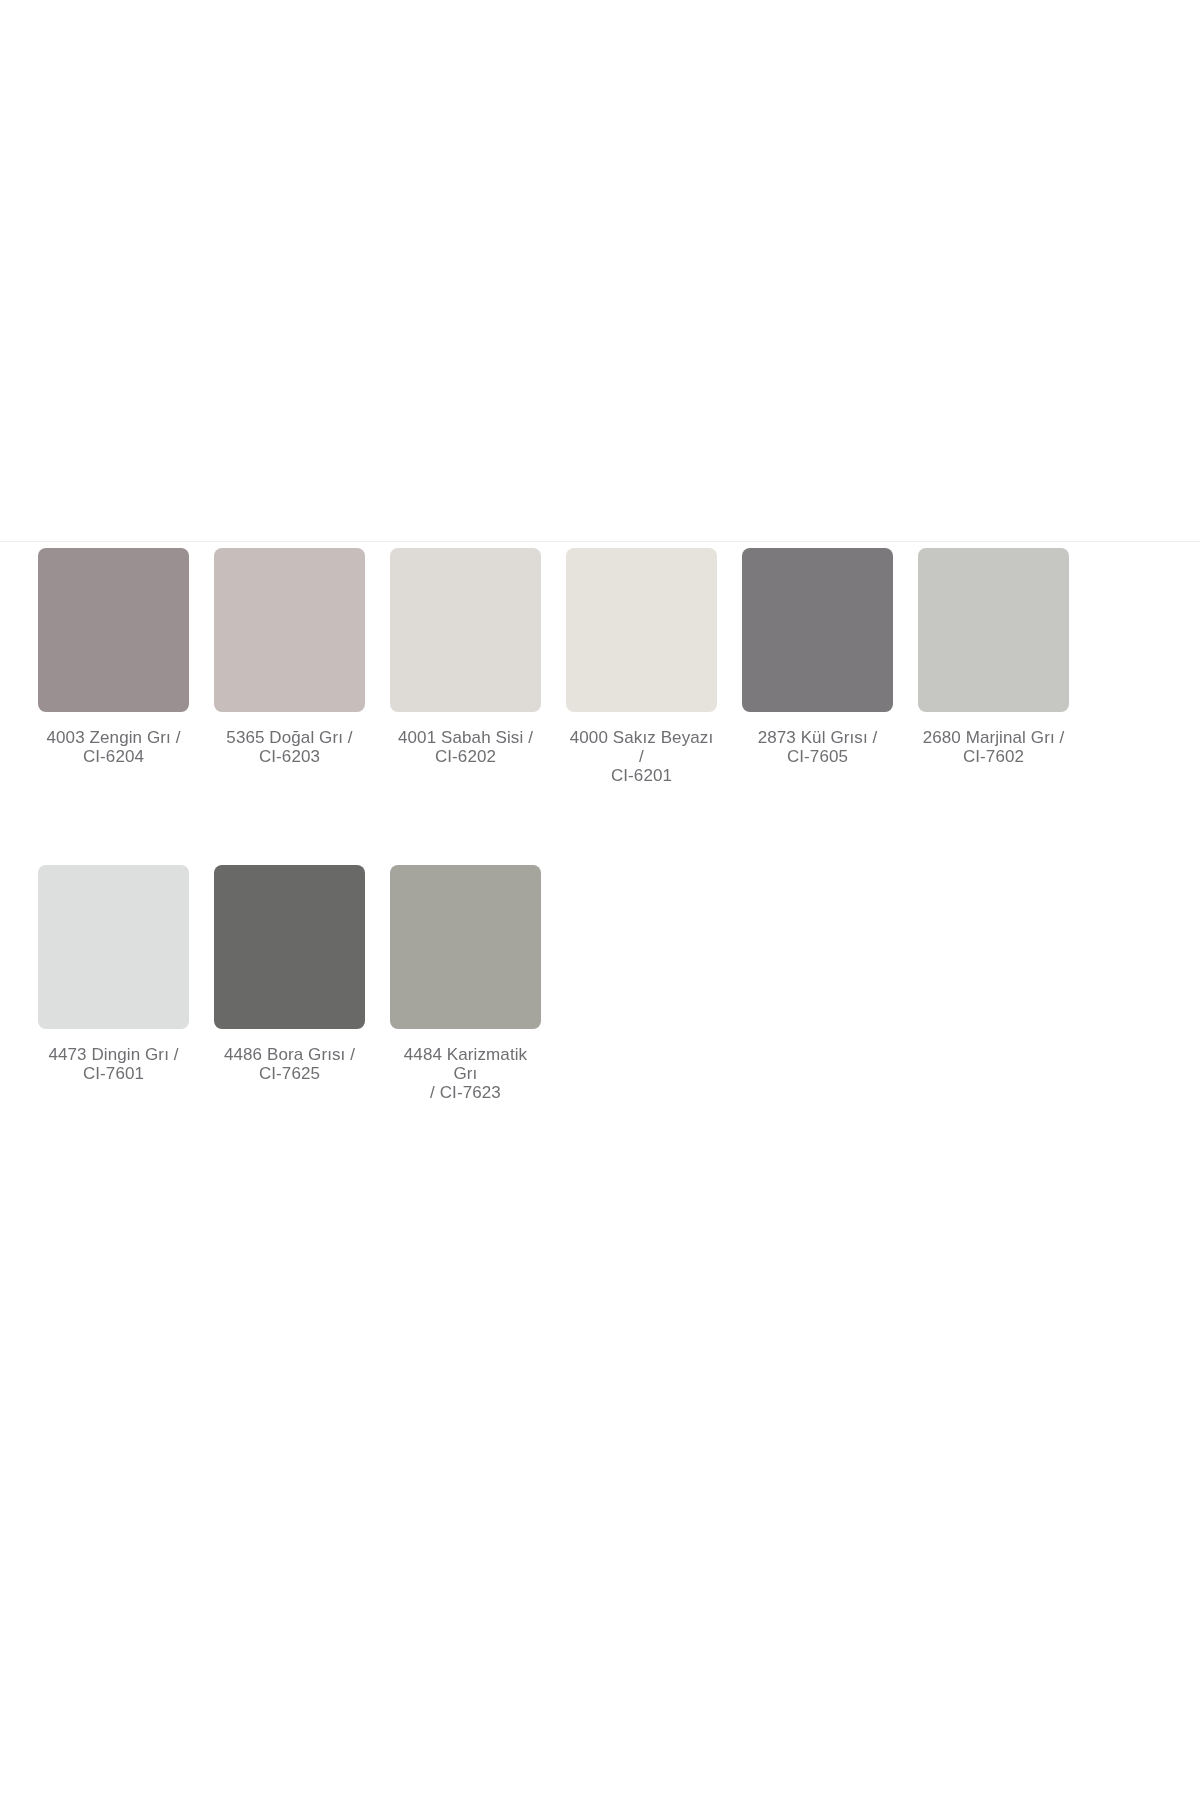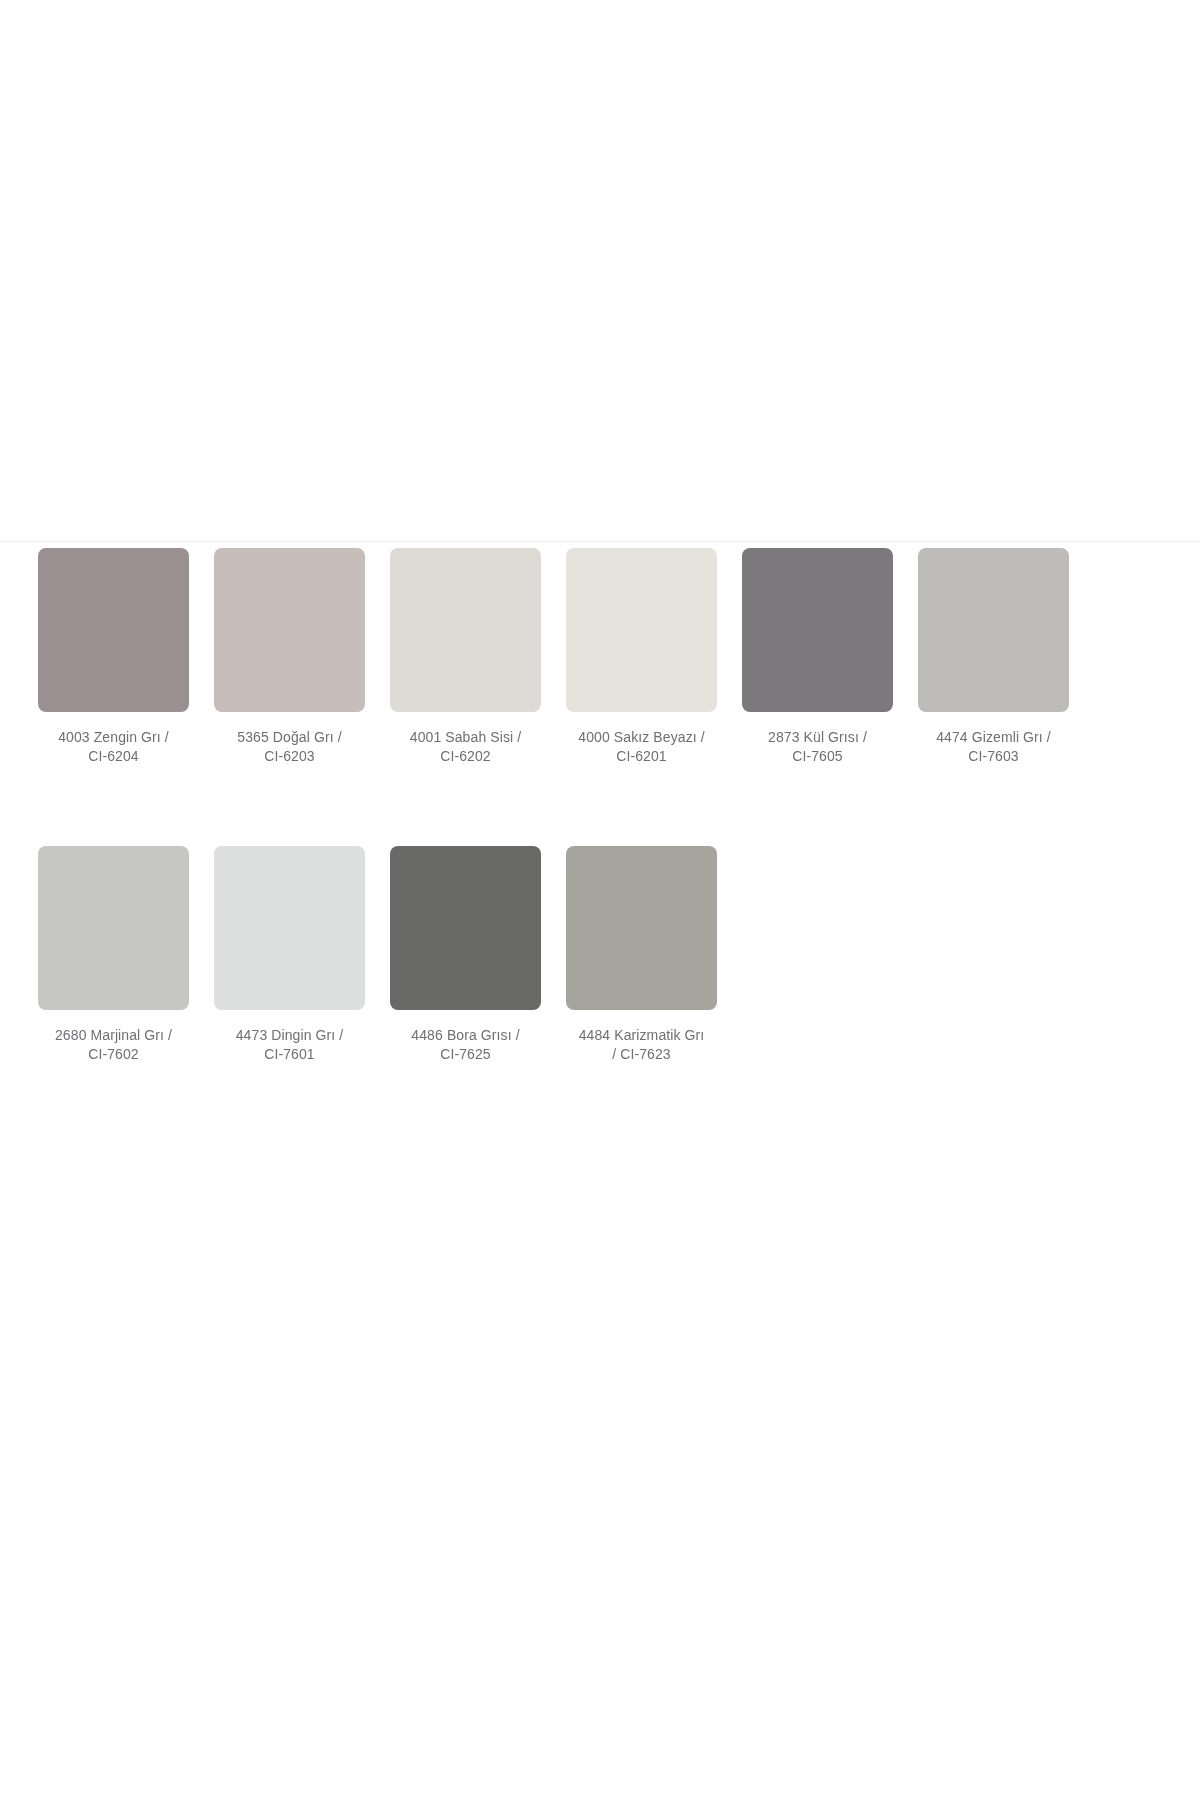--- a/index.html
+++ b/index.html
@@ -55,21 +55,21 @@
     width: 151px;
     height: 164px;
     border-radius: 8px;
     box-sizing: border-box;
   }
 
   .swatch-label {
     margin-top: 16px;
     width: 151px;
     text-align: center;
-    font-size: 14px;
+    font-size: 17px;
     line-height: 19px;
     color: #6f6f73;
     letter-spacing: 0.1px;
     font-family: "Liberation Sans", sans-serif;
     white-space: pre-line;
   }
 </style>
 </head>
 <body>
 
@@ -96,25 +96,20 @@
         <div class="swatch-chip" style="background-color: rgb(230, 227, 220);"></div>
         <div class="swatch-label">4000 Sakız Beyazı /
 CI-6201</div>
       </div>
       <div class="swatch-cell">
         <div class="swatch-chip" style="background-color: rgb(123, 121, 123);"></div>
         <div class="swatch-label">2873 Kül Grısı /
 CI-7605</div>
       </div>
       <div class="swatch-cell">
-        <div class="swatch-chip" style="background-color: rgb(189, 188, 185);"></div>
-        <div class="swatch-label">4474 Gizemli Grı /
-CI-7603</div>
-      </div>
-      <div class="swatch-cell">
         <div class="swatch-chip" style="background-color: rgb(198, 198, 195);"></div>
         <div class="swatch-label">2680 Marjinal Grı /
 CI-7602</div>
       </div>
       <div class="swatch-cell">
         <div class="swatch-chip" style="background-color: rgb(220, 223, 222);"></div>
         <div class="swatch-label">4473 Dingin Grı /
 CI-7601</div>
       </div>
       <div class="swatch-cell">

